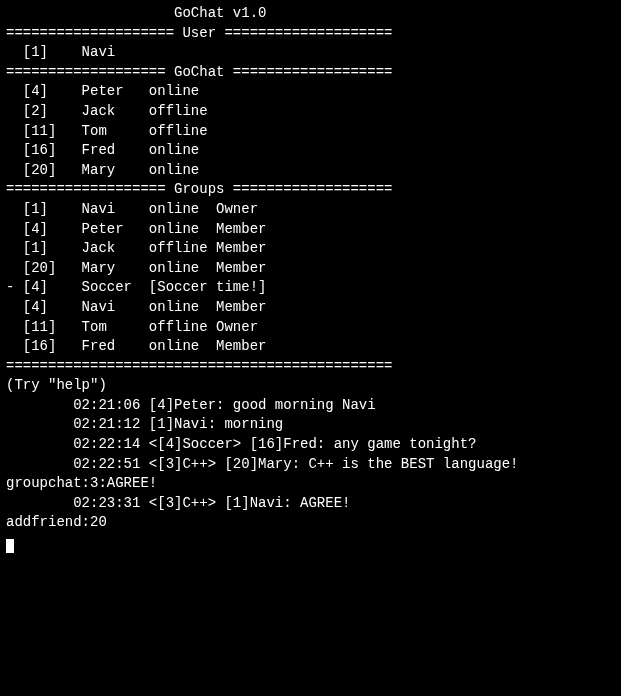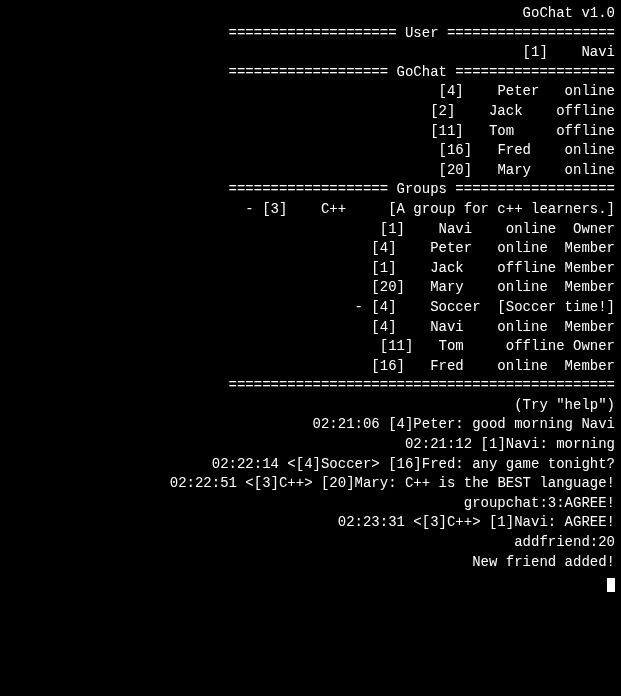--- a/index.html
+++ b/index.html
@@ -1,19 +1,18 @@
 <!DOCTYPE html>
 <html><head>
   <meta charset="utf-8">
   <style>
     * {
       margin: 0;
       padding: 0;
       box-sizing: border-box;
-      text-align: right;
     }
 
     body {
       background-color: #000000;
       color: #ffffff;
       font-family: 'Courier New', Courier, monospace;
       font-size: 14px;
       line-height: 1.4;
       width: 621px;
       min-height: 696px;
@@ -48,21 +47,20 @@
     <span class="terminal-line">                    GoChat v1.0</span>
     <span class="terminal-line">==================== User ====================</span>
     <span class="terminal-line">  [1]    Navi</span>
     <span class="terminal-line">=================== GoChat ===================</span>
     <span class="terminal-line">  [4]    Peter   online</span>
     <span class="terminal-line">  [2]    Jack    offline</span>
     <span class="terminal-line">  [11]   Tom     offline</span>
     <span class="terminal-line">  [16]   Fred    online</span>
     <span class="terminal-line">  [20]   Mary    online</span>
     <span class="terminal-line">=================== Groups ===================</span>
-    <span class="terminal-line">- [3]    C++     [A group for c++ learners.]</span>
     <span class="terminal-line">  [1]    Navi    online  Owner</span>
     <span class="terminal-line">  [4]    Peter   online  Member</span>
     <span class="terminal-line">  [1]    Jack    offline Member</span>
     <span class="terminal-line">  [20]   Mary    online  Member</span>
     <span class="terminal-line">- [4]    Soccer  [Soccer time!]</span>
     <span class="terminal-line">  [4]    Navi    online  Member</span>
     <span class="terminal-line">  [11]   Tom     offline Owner</span>
     <span class="terminal-line">  [16]   Fred    online  Member</span>
     <span class="terminal-line">==============================================</span>
     <span class="terminal-line">(Try "help")</span>
@@ -71,18 +69,17 @@
     <span class="terminal-line"></span>
     <span class="terminal-line">        02:21:12 [1]Navi: morning</span>
     <span class="terminal-line"></span>
     <span class="terminal-line">        02:22:14 &lt;[4]Soccer&gt; [16]Fred: any game tonight?</span>
     <span class="terminal-line"></span>
     <span class="terminal-line">        02:22:51 &lt;[3]C++&gt; [20]Mary: C++ is the BEST language!</span>
     <span class="terminal-line">groupchat:3:AGREE!</span>
     <span class="terminal-line"></span>
     <span class="terminal-line">        02:23:31 &lt;[3]C++&gt; [1]Navi: AGREE!</span>
     <span class="terminal-line">addfriend:20</span>
-    <span class="terminal-line">New friend added!</span>
   </div>
 <span class="cursor"></span>
 
 
 
 
 </body></html>

